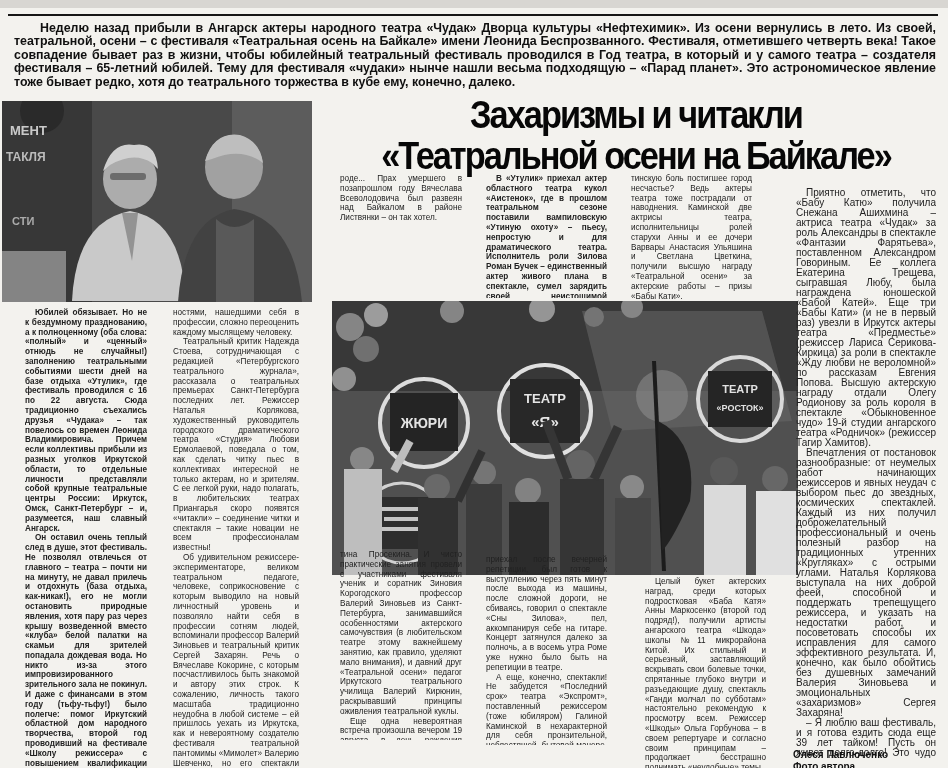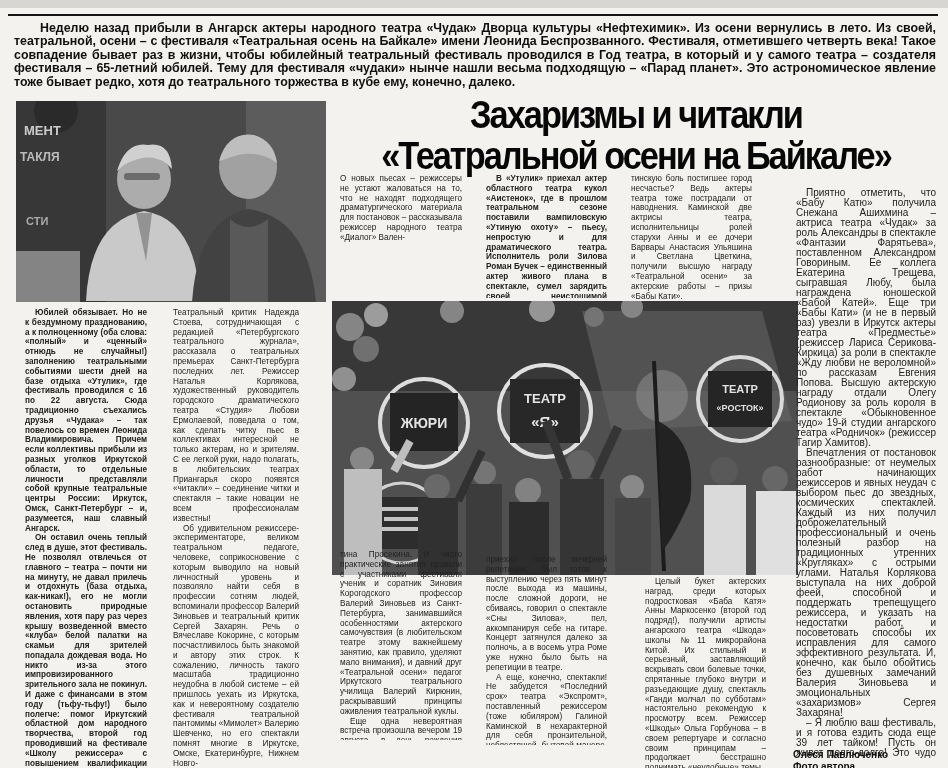--- a/index.html
+++ b/index.html
@@ -39,21 +39,21 @@
 <body>
 
 <div class="page">
 
   <div class="rule" style="left:8px;top:6px;width:930px;height:2px;"></div>
 
   <div class="intro">
     <p>Неделю назад прибыли в Ангарск актеры народного театра «Чудак» Дворца культуры «Нефтехимик». Из осени вернулись в лето. Из своей, театральной, осени – с фестиваля «Театральная осень на Байкале» имени Леонида Беспрозванного. Фестиваля, отметившего четверть века! Такое совпадение бывает раз в жизни, чтобы юбилейный театральный фестиваль проводился в Год театра, в который и у самого театра – создателя фестиваля – 65-летний юбилей. Тему для фестиваля «чудаки» нынче нашли весьма подходящую – «Парад планет». Это астрономическое явление тоже бывает редко, хотя до театрального торжества в кубе ему, конечно, далеко.</p>
   </div>
 
-  <div class="photo" style="left:16px;top:93px;width:310px;height:201px;">
+  <div class="photo" style="left:2px;top:93px;width:310px;height:201px;">
     <svg width="310" height="201" viewBox="0 0 310 201" xmlns="http://www.w3.org/2000/svg">
       <rect width="310" height="201" fill="#4c4c4c"></rect>
       <rect x="0" y="0" width="90" height="201" fill="#3a3a3a"></rect>
       <rect x="230" y="0" width="80" height="201" fill="#606060"></rect>
       <rect x="0" y="150" width="64" height="51" fill="#8a8a8a"></rect>
       <circle cx="40" cy="10" r="22" fill="#2c2c2c"></circle>
       <text x="8" y="34" font-size="13" font-weight="bold" fill="#e4e4e4" opacity="0.9">МЕНТ</text>
       <text x="4" y="60" font-size="12" font-weight="bold" fill="#dcdcdc" opacity="0.85">ТАКЛЯ</text>
       <text x="10" y="124" font-size="11" font-weight="bold" fill="#d0d0d0" opacity="0.8">СТИ</text>
 
@@ -154,26 +154,27 @@
     </svg>
   </div>
 
   <div class="textcol" style="left:25px;top:300px;width:122px;height:462px;font-weight:bold;">
       <p>Юбилей обязывает. Но не к бездумному празднованию, а к полноценному (оба слова: «полный» и «ценный» отнюдь не случайны!) заполнению театральными событиями шести дней на базе отдыха «Утулик», где фестиваль проводился с 16 по 22 августа. Сюда традиционно съехались друзья «Чудака» – так повелось со времен Леонида Владимировича. Причем если коллективы прибыли из разных уголков Иркутской области, то отдельные личности представляли собой крупные театральные центры России: Иркутск, Омск, Санкт-Петербург – и, разумеется, наш славный Ангарск.</p>
       <p>Он оставил очень теплый след в душе, этот фестиваль. Не позволял отвлечься от главного – театра – почти ни на минуту, не давал прилечь и отдохнуть (база отдыха, как-никак!), его не могли остановить природные явления, хотя пару раз через крышу возведенной вместо «клуба» белой палатки на скамьи для зрителей попадала дождевая вода. Но никто из-за этого импровизированного зрительного зала не покинул. И даже с финансами в этом году (тьфу-тьфу!) было полегче: помог Иркутский областной дом народного творчества, второй год проводивший на фестивале «Школу режиссера» с повышением квалификации для ее участников.</p>
       <p>В рамках «Школы режиссера» состоялось несколько весьма полезных встреч – полезных не только для режиссеров, поскольку значение бесед с яркими цельными лич-</p>
     </div>
 
   <div class="textcol cont" style="left:173px;top:300px;width:126px;height:462px;">
+      <p>ностями, нашедшими себя в профессии, сложно переоценить каждому мыслящему человеку.</p>
       <p>Театральный критик Надежда Стоева, сотрудничающая с редакцией «Петербургского театрального журнала», рассказала о театральных премьерах Санкт-Петербурга последних лет. Режиссер Наталья Корлякова, художественный руководитель городского драматического театра «Студия» Любови Ермолаевой, поведала о том, как сделать читку пьес в коллективах интересной не только актерам, но и зрителям. С ее легкой руки, надо полагать, в любительских театрах Приангарья скоро появятся «читакли» – соединение читки и спектакля – такие новации не всем профессионалам известны!</p>
       <p>Об удивительном режиссере-экспериментаторе, великом театральном педагоге, человеке, соприкосновение с которым выводило на новый личностный уровень и позволяло найти себя в профессии сотням людей, вспоминали профессор Валерий Зиновьев и театральный критик Сергей Захарян. Речь о Вячеславе Кокорине, с которым посчастливилось быть знакомой и автору этих строк. К сожалению, личность такого масштаба традиционно неудобна в любой системе – ей пришлось уехать из Иркутска, как и невероятному создателю фестиваля театральной пантомимы «Мимолет» Валерию Шевченко, но его спектакли помнят многие в Иркутске, Омске, Екатеринбурге, Нижнем Новго-</p>
     </div>
 
   <div class="textcol cont" style="left:340px;top:166px;width:122px;height:122px;">
-      <p>О новых пьесах – режиссеры не устают жаловаться на то, что не находят подходящего драматургического материала для постановок – рассказывала режиссер народного театра «Диалог» Вален-</p>
+      <p>роде... Прах умершего в позапрошлом году Вячеслава Всеволодовича был развеян над Байкалом в районе Листвянки – он так хотел.</p>
     </div>
 
   <div class="textcol cont" style="left:340px;top:542px;width:122px;height:190px;">
       <p>тина Просекина. И чисто практические занятия провели с участниками фестиваля ученик и соратник Зиновия Корогодского профессор Валерий Зиновьев из Санкт-Петербурга, занимавшийся особенностями актерского самочувствия (в любительском театре этому важнейшему занятию, как правило, уделяют мало внимания), и давний друг «Театральной осени» педагог Иркутского театрального училища Валерий Кирюнин, раскрывавший принципы оживления театральной куклы.</p>
       <p>Еще одна невероятная встреча произошла вечером 19 августа, в день рождения Александра Вампилова.</p>
     </div>
 
   <div class="textcol" style="left:486px;top:166px;width:121px;height:124px;font-weight:bold;">
       <p>В «Утулик» приехал актер областного театра кукол «Аистенок», где в прошлом театральном сезоне поставили вампиловскую «Утиную охоту» – пьесу, непростую и для драматического театра. Исполнитель роли Зилова Роман Бучек – единственный актер живого плана в спектакле, сумел зарядить своей неистощимой энергией весь зал. Он</p>
     </div>

